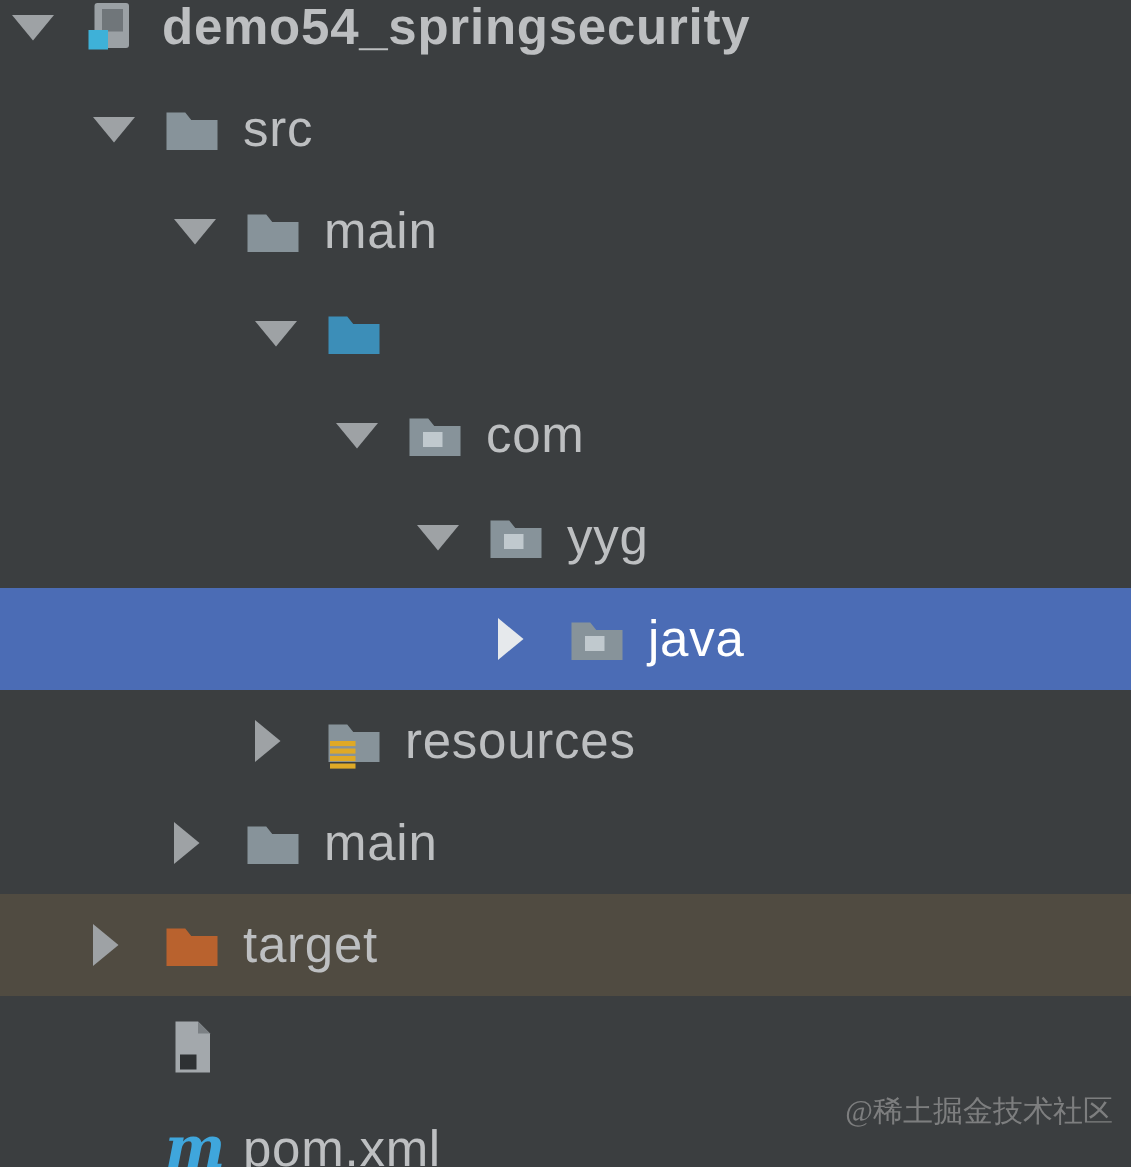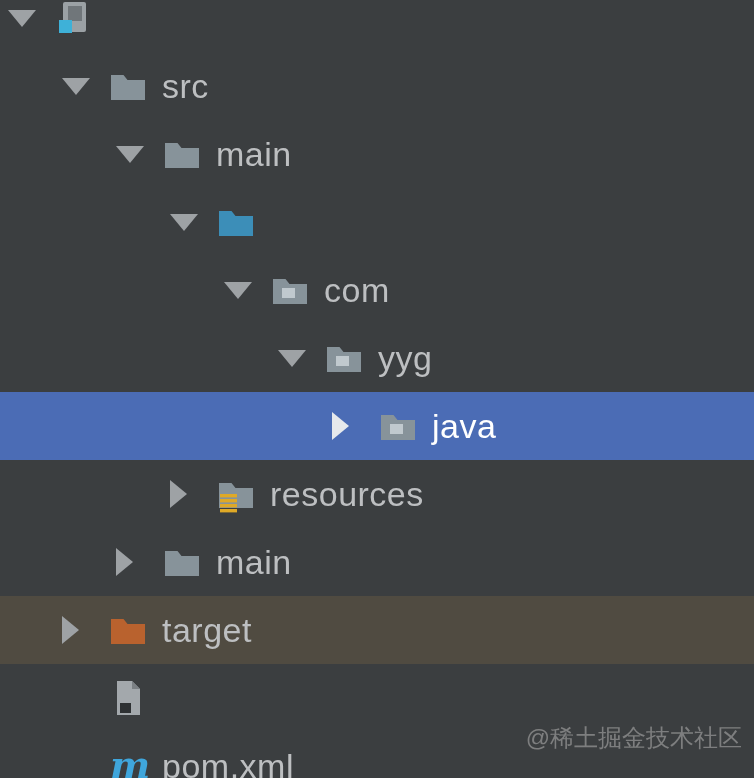--- a/index.html
+++ b/index.html
@@ -30,40 +30,41 @@
     border-left:17px solid var(--arrow,#9EA2A5);
   }
   .row.selected .tri.collapsed{border-left-color:#E6E9EC;}
   .icon{width:40px;height:40px;flex:none;margin-right:14px;display:flex;align-items:center;justify-content:center;}
   .icon svg{display:block;}
   .label{font-size:34px;color:var(--text,#BDBFC1);white-space:nowrap;letter-spacing:.5px;}
   .row.selected .label{color:var(--selectedText,#FFFFFF);}
   .row.bold .label{font-weight:bold;}
   .watermark{
     position:absolute;right:12px;bottom:24px;
-    font-size:24px;color:var(--watermark,#9A9A9A);opacity:.7;
-    font-family:Liberation Sans, sans-serif;
+    font-size:20px;color:var(--watermark,#9A9A9A);opacity:.7;
+    font-family:Liberation Serif, serif;
   }
 </style>
 </head>
 <body>
 
 <div class="panel">
   <div class="tree" id="tree">
       <div class="row bold" style="padding-left: 8px;">
         <span class="arrow">
           <span class="tri expanded"></span>
         </span>
         <span class="icon">
           <svg width="40" height="40" viewBox="0 0 40 40">
             <rect x="9" y="4" width="23" height="30" rx="2" fill="#9BA1A5"></rect>
             <rect x="14" y="8" width="14" height="15" fill="#70767A"></rect>
             <rect x="5" y="22" width="13" height="13" fill="#3EB1D8"></rect>
           </svg>
         </span>
+        <span class="label">demo54_springsecurity</span>
       </div>
       <div class="row" style="padding-left: 62px;">
         <span class="arrow">
           <span class="tri expanded"></span>
         </span>
         <span class="icon">
           <svg width="40" height="40" viewBox="0 0 40 40">
             <path d="M3 9h12.5l4 5H37v20H3z" fill="#87939A"></path>
           </svg>
         </span>

